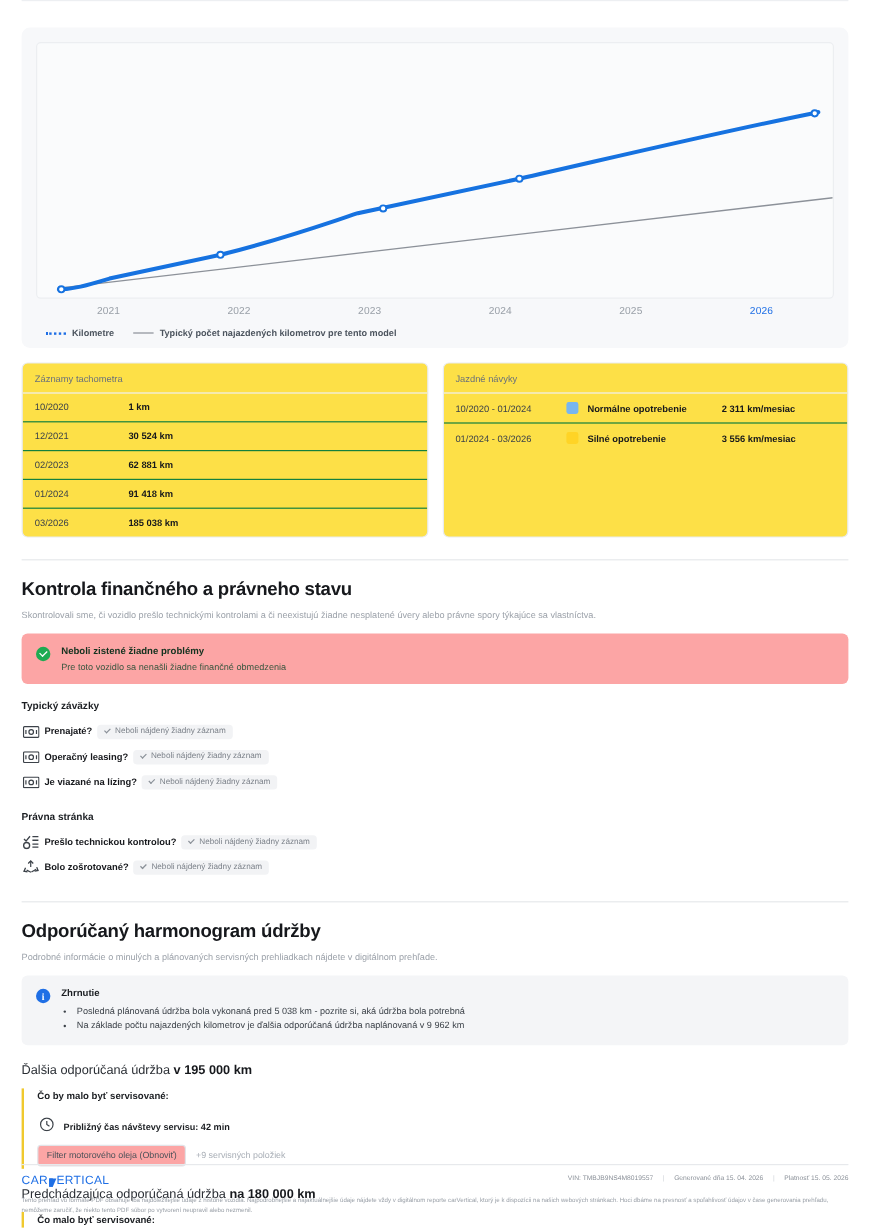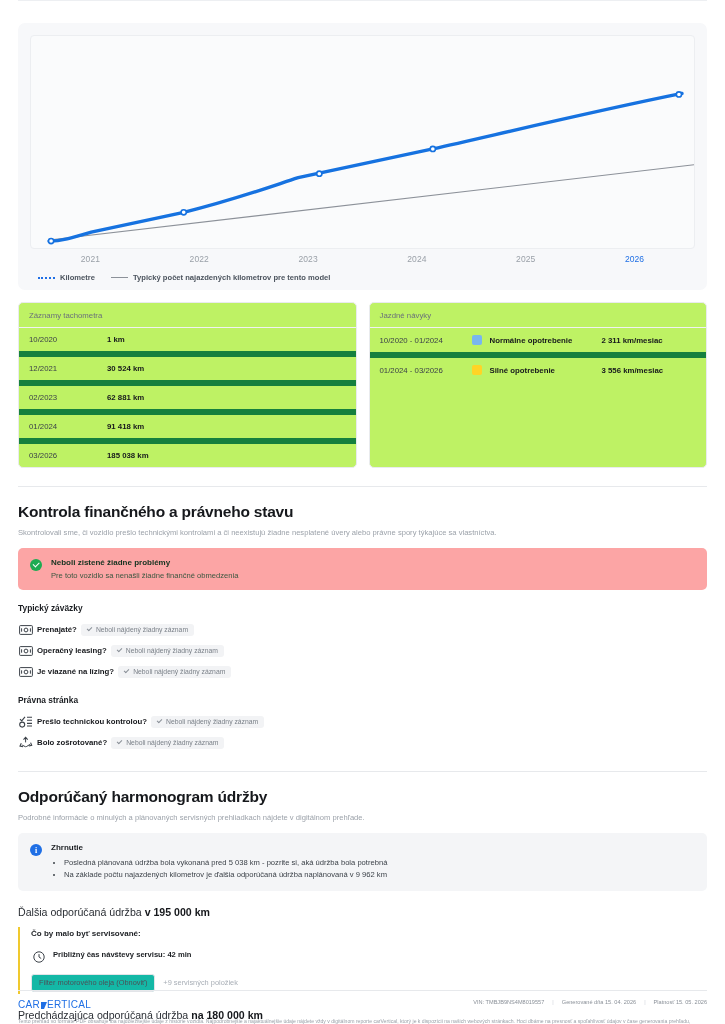--- a/index.html
+++ b/index.html
@@ -57,35 +57,35 @@
     border-top: 2.4px dotted #1f6fe5;
   }
   .legend-line { width: 17px; height: 0; border-top: 1.4px solid #8c9199; }
 
   
   .tables-row { display: flex; gap: 12px; margin: 12px 18px 0 18px; }
   .data-card {
     flex: 1 1 0;
     border: 1px solid #e9ebee;
     border-radius: 5px;
-    background: #bef264;
+    background: #fde047;
     overflow: hidden;
   }
   .data-card.left { max-width: 339px; }
   .card-head {
     font-size: 7.8px;
     color: #6a717a;
     padding: 8px 10px 7px 10px;
     border-bottom: 1px solid #f0f1f3;
   }
   .row {
     display: flex;
     align-items: center;
     padding: 7px 10px;
-    border-bottom: 6px solid #15803d;
+    border-bottom: 1px solid #15803d;
     font-size: 7.8px;
   }
   .row:last-child { border-bottom: none; }
   .row .date { color: #3c4249; width: 78px; flex: 0 0 78px; }
   .row .val { font-weight: bold; color: #16181c; }
   .hab-row .date { width: 92px; flex: 0 0 92px; }
   .swatch { width: 10px; height: 10px; border-radius: 2px; flex: 0 0 10px; margin-right: 8px; }
   .hab-label { font-weight: bold; color: #16181c; width: 112px; flex: 0 0 112px; }
   .hab-rate { font-weight: bold; color: #16181c; text-align: right; }
 
@@ -178,27 +178,27 @@
     font-size: 10.6px; color: #2a2e34;
     margin: 15px 18px 0 18px;
   }
   .mt-head b { color: #16181c; }
   .mt-block {
     margin: 9px 18px 0 18px;
     border-left: 2px solid #f0c92e;
     padding: 2px 0 2px 11px;
   }
   .mt-block-title { font-size: 8px; font-weight: bold; color: #1b1e22; }
-  .mt-time { display: flex; align-items: flex-start; gap: 7px; margin-top: 12px; }
+  .mt-time { display: flex; align-items: flex-end; gap: 7px; margin-top: 12px; }
   .mt-time-text { font-size: 7.6px; font-weight: bold; color: #1b1e22; }
   .mt-tags { display: flex; align-items: center; gap: 8px; margin-top: 10px; }
   .tag {
     border: 1px solid #e2e4e8; border-radius: 3px;
     padding: 3.5px 7px; font-size: 7.4px; color: #4b5158;
-    background: #14b8a6;
+    background: #fca5a5;
   }
   .more-tags { font-size: 7.4px; color: #a8aeb6; }
 
   
   .footer {
     position: absolute; left: 0; right: 0; bottom: 0;
     padding: 0 18px 9px 18px;
   }
   .footer-hr { border: none; border-top: 1px solid #e7e9ec; margin: 0 0 8px 0; }
   .footer-top { display: flex; align-items: flex-start; justify-content: space-between; }

